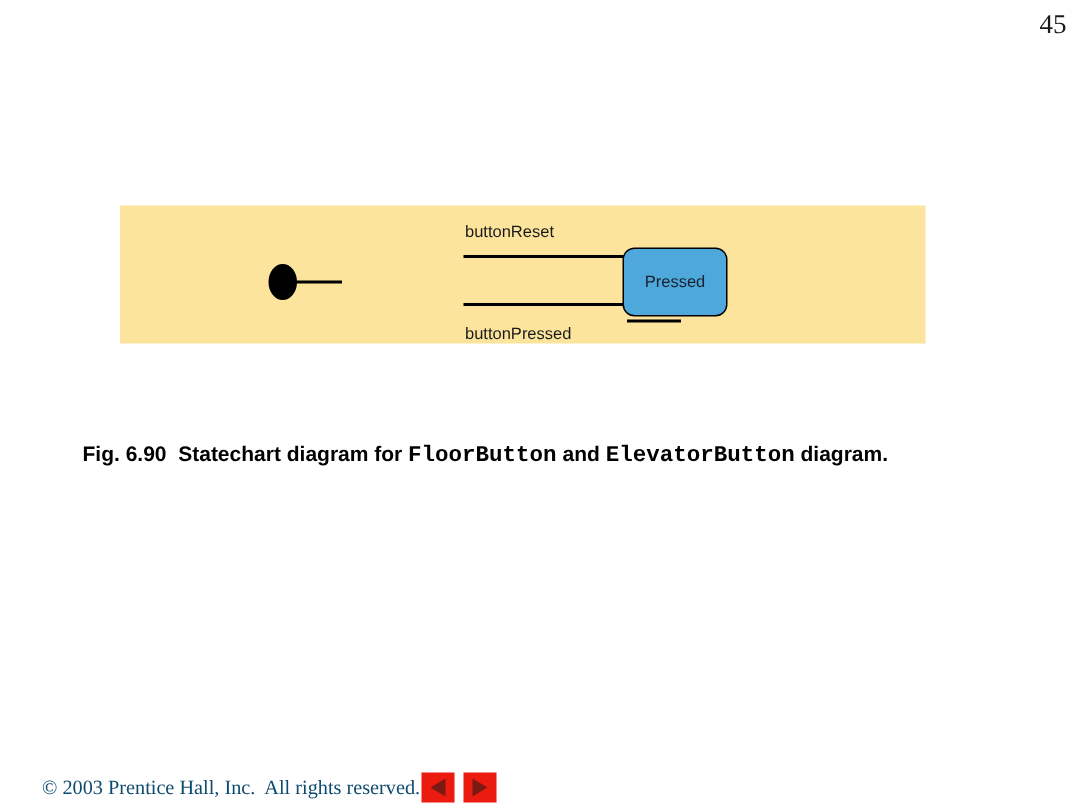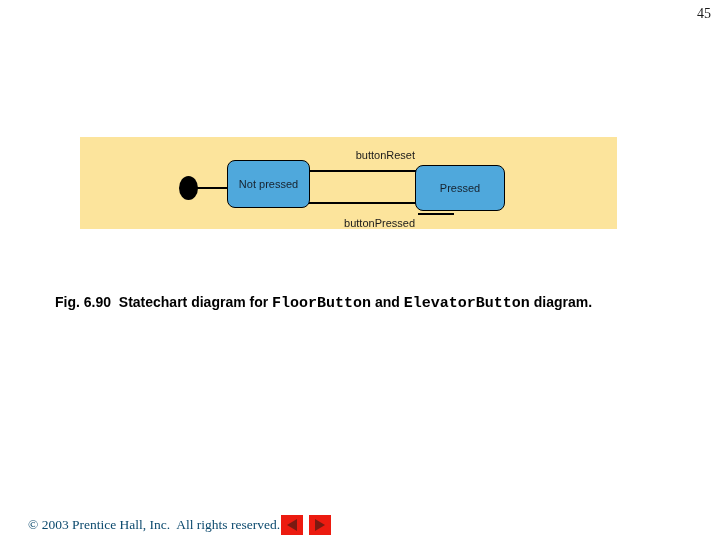--- a/index.html
+++ b/index.html
@@ -7,21 +7,21 @@
     width:720px; height:540px;
     background:#ffffff;
     position:relative;
     font-family:"Liberation Sans", sans-serif;
     overflow:hidden;
   }
 
   .page-number {
     position:absolute; top:6px; right:9px;
     font-family:"Liberation Serif", serif;
-    font-size:14px; color:#1a1a1a;
+    font-size:18px; color:#1a1a1a;
   }
 
   
   .panel {
     position:absolute; left:80px; top:137px;
     width:537px; height:92px;
     background:#FCE49C;
   }
 
   .initial-state {
@@ -39,25 +39,25 @@
   .state {
     position:absolute;
     background:#4FA8DC;
     border:1.5px solid #000;
     border-radius:8px;
     display:flex; align-items:center; justify-content:center;
     font-size:11px; color:#16222e;
     box-sizing:border-box;
   }
   .state-not-pressed { left:147px; top:23px; width:83px; height:48px; }
-  .state-pressed     { left:335px; top:28px; width:90px; height:46px; }
+  .state-pressed     { left:335px; top:28px; width:70px; height:46px; }
 
   .t-label {
     position:absolute; left:230px; width:105px;
-    text-align:right;
+    text-align:left;
     font-size:11px; color:#1a1a1a;
   }
   .t-label-reset   { top:12px; }
   .t-label-pressed { top:80px; }
 
   
   .caption {
     position:absolute; left:55px; top:294px;
     width:640px;
     font-size:14px; font-weight:bold; color:#000;
@@ -110,23 +110,20 @@
 
   <div class="line line-initial"></div>
   <div class="line line-reset"></div>
   <div class="line line-pressed"></div>
   <div class="line line-notch"></div>
 
   <div class="t-label t-label-reset">buttonReset</div>
 
   <div class="t-label t-label-pressed">buttonPressed</div>
 
-  <div class="state state-not-pressed">
-    <span>Not pressed</span>
-  </div>
 
   <div class="state state-pressed">
     <span>Pressed</span>
   </div>
 
 </div>
 
 <div class="caption"><span>Fig. 6.90  Statechart diagram for </span><span class="mono">FloorButton</span><span> and </span><span class="mono">ElevatorButton</span><span> diagram.</span></div>
 
 <div class="footer-text">© 2003 Prentice Hall, Inc.  All rights reserved.</div>

